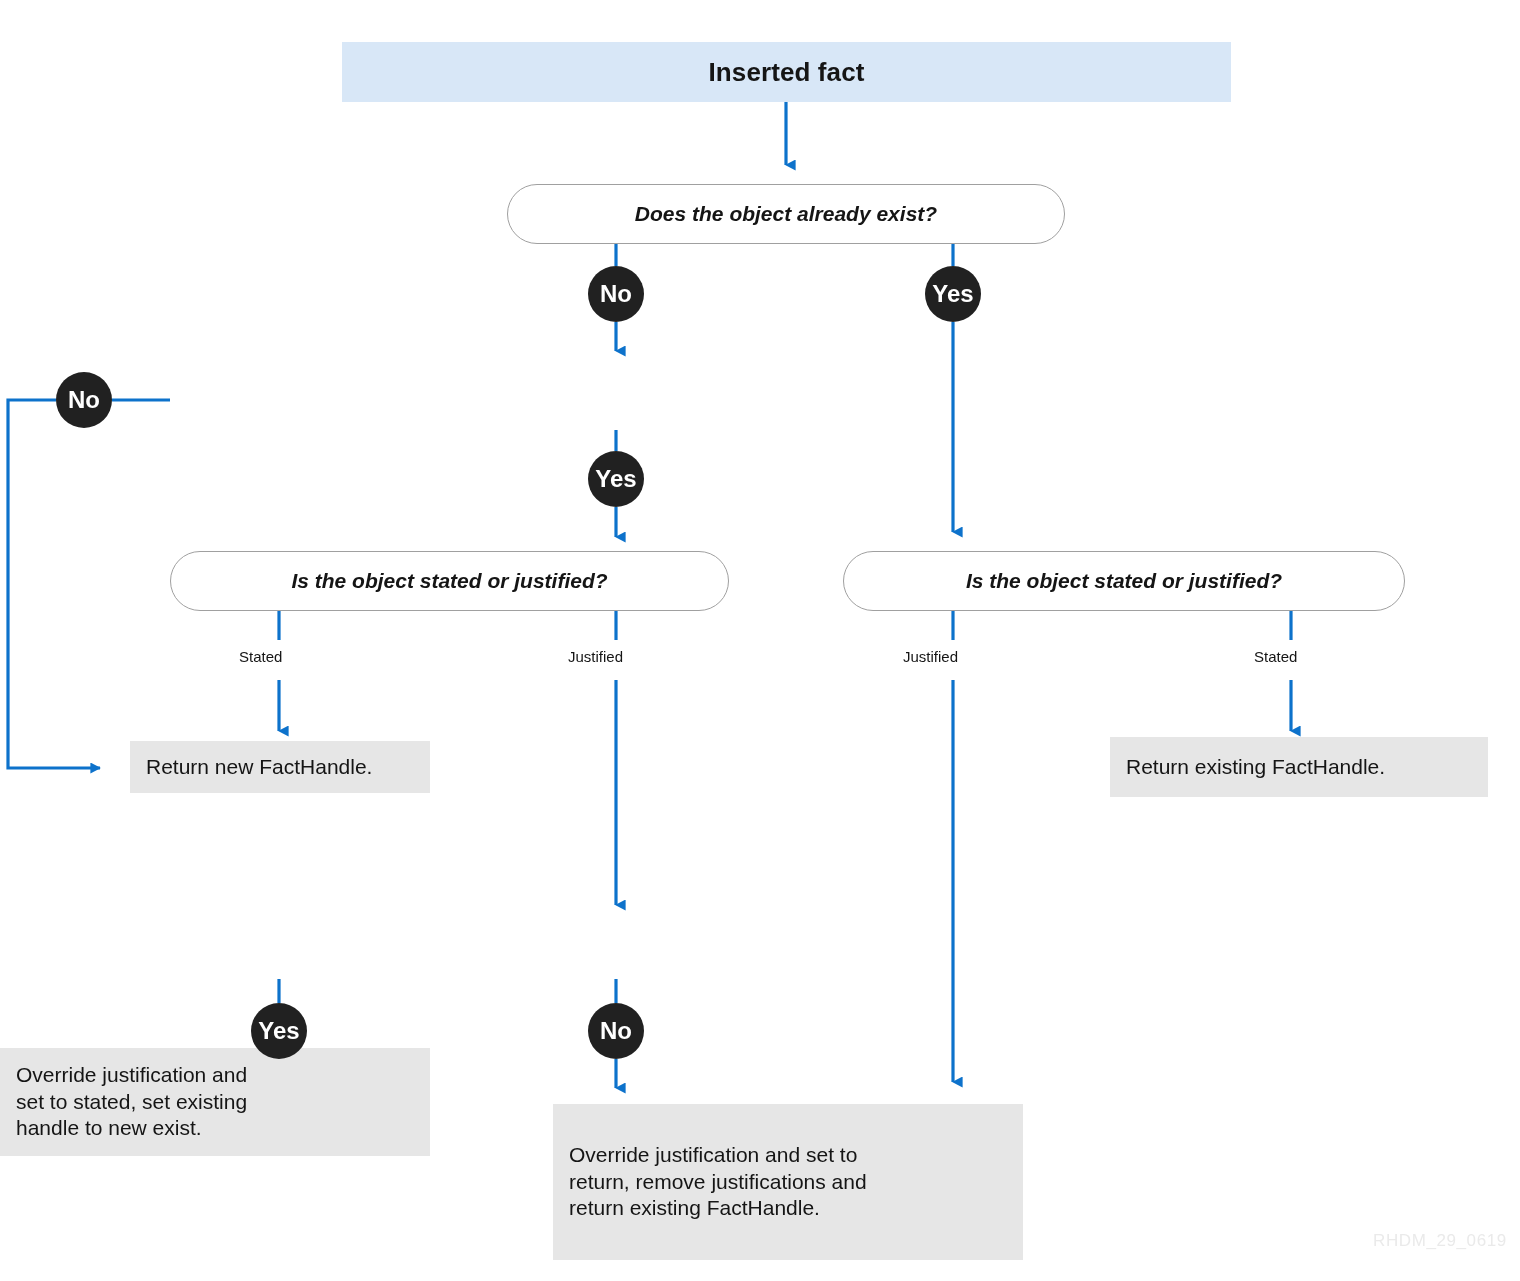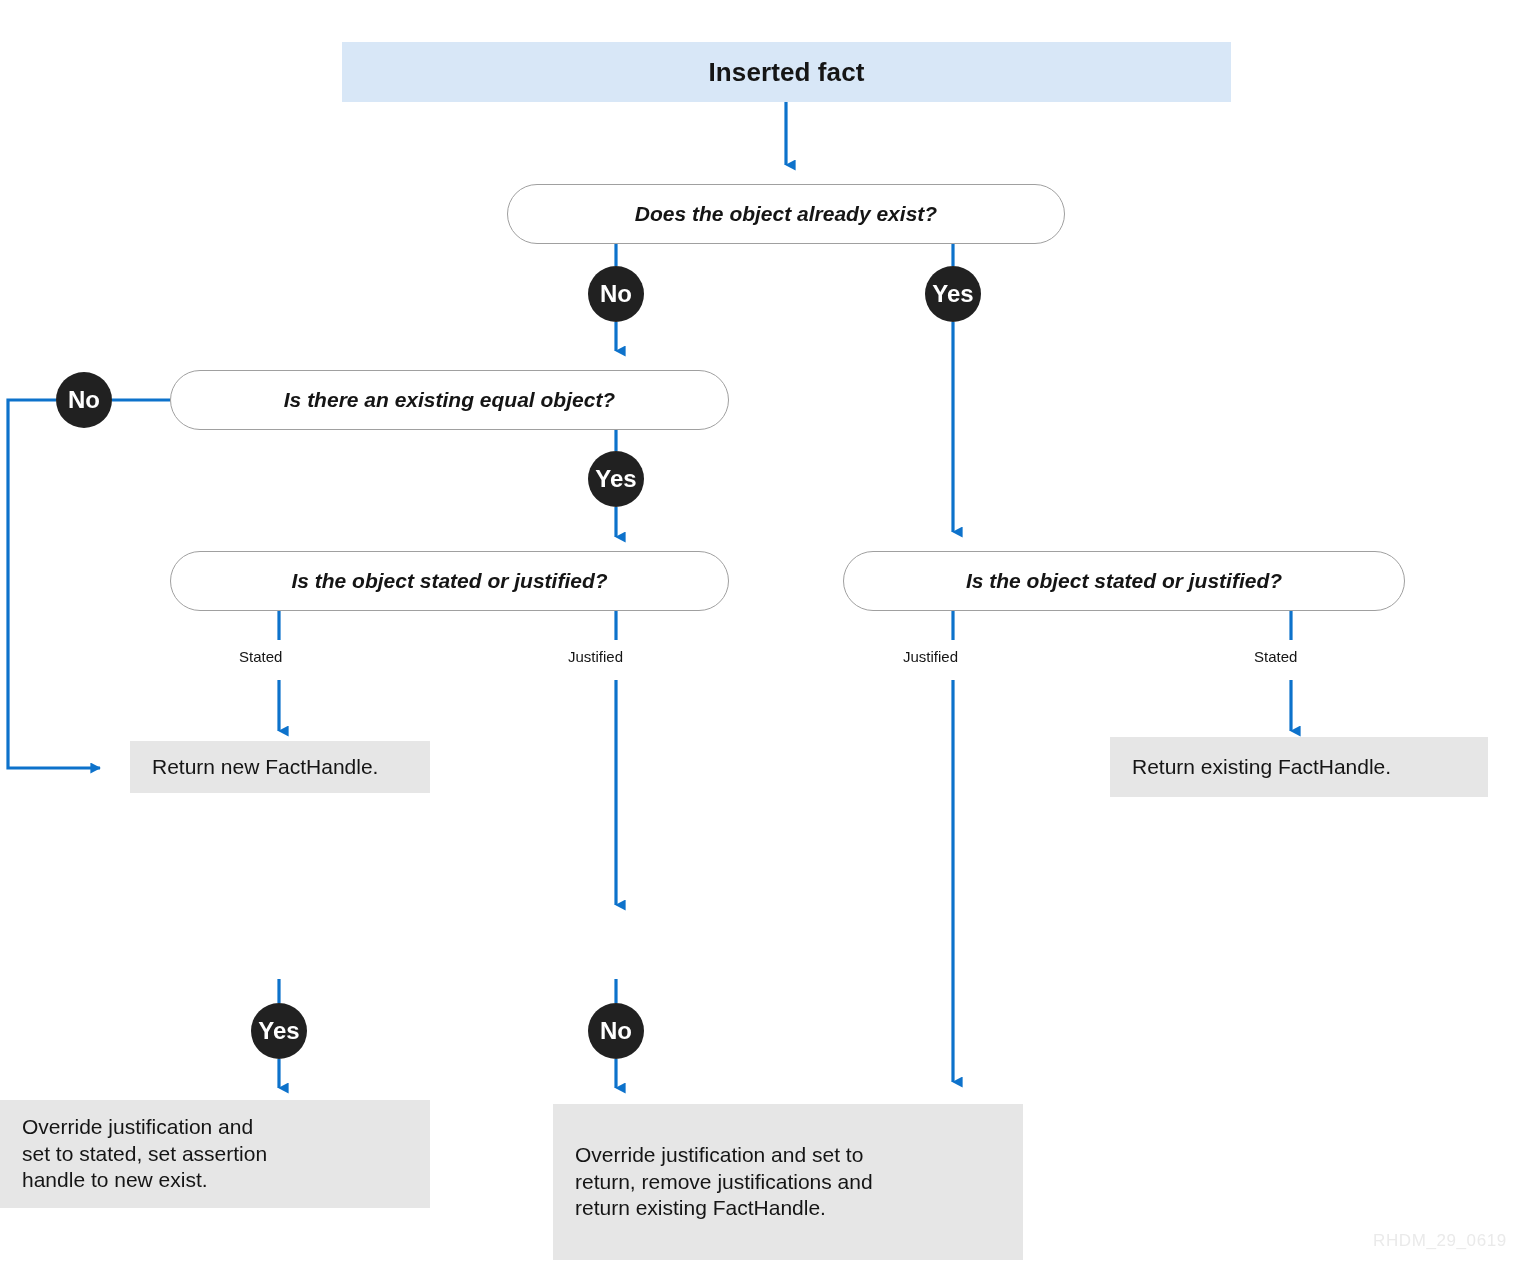--- a/index.html
+++ b/index.html
@@ -62,21 +62,21 @@
 
   .terminal {
     background: #e6e6e6;
     justify-content: flex-start;
   }
   .terminal .label {
     font-size: 21px;
     color: #151515;
     line-height: 1.28;
   }
-  .terminal.pad-left .label { padding-left: 22px; }
+  .terminal.pad-left .label { padding-left: 16px; }
 
   
   .badge {
     position: absolute;
     width: 56px;
     height: 56px;
     border-radius: 50%;
     background: #212121;
     color: #ffffff;
     display: flex;
@@ -161,45 +161,42 @@
   </svg>
 
   <div class="node header-box" style="left:342px; top:42px; width:889px; height:60px;">
     <span class="label">Inserted fact</span>
   </div>
 
   <div class="node decision" style="left:507px; top:184px; width:558px; height:60px;">
     <span class="label">Does the object already exist?</span>
   </div>
 
-  <div class="node decision" style="left:170px; top:370px; width:559px; height:60px;">
-    <span class="label">Is there an existing equal object?</span>
-  </div>
 
   <div class="node decision" style="left:170px; top:551px; width:559px; height:60px;">
     <span class="label">Is the object stated or justified?</span>
   </div>
 
   <div class="node decision" style="left:843px; top:551px; width:562px; height:60px;">
     <span class="label">Is the object stated or justified?</span>
   </div>
 
 
   <div class="node terminal pad-left" style="left:130px; top:741px; width:300px; height:52px;">
     <span class="label">Return new FactHandle.</span>
   </div>
 
   <div class="node terminal pad-left" style="left:1110px; top:737px; width:378px; height:60px;">
     <span class="label">Return existing FactHandle.</span>
   </div>
 
-  <div class="node terminal pad-left" style="left:0px; top:1100px; width:430px; height:108px;">
+  <div class="node terminal pad-left" style="left:0px; top:1048px; width:430px; height:108px;">
     <span class="label">
       <span>Override justification and</span><br>
-      <span>set to stated, set assertion</span><br>
+      <span>set to stated, set existing</span><br>
       <span>handle to new exist.</span>
     </span>
   </div>
 
   <div class="node terminal pad-left" style="left:553px; top:1104px; width:470px; height:156px;">
     <span class="label">
       <span>Override justification and set to</span><br>
       <span>return, remove justifications and</span><br>
       <span>return existing FactHandle.</span>
     </span>

